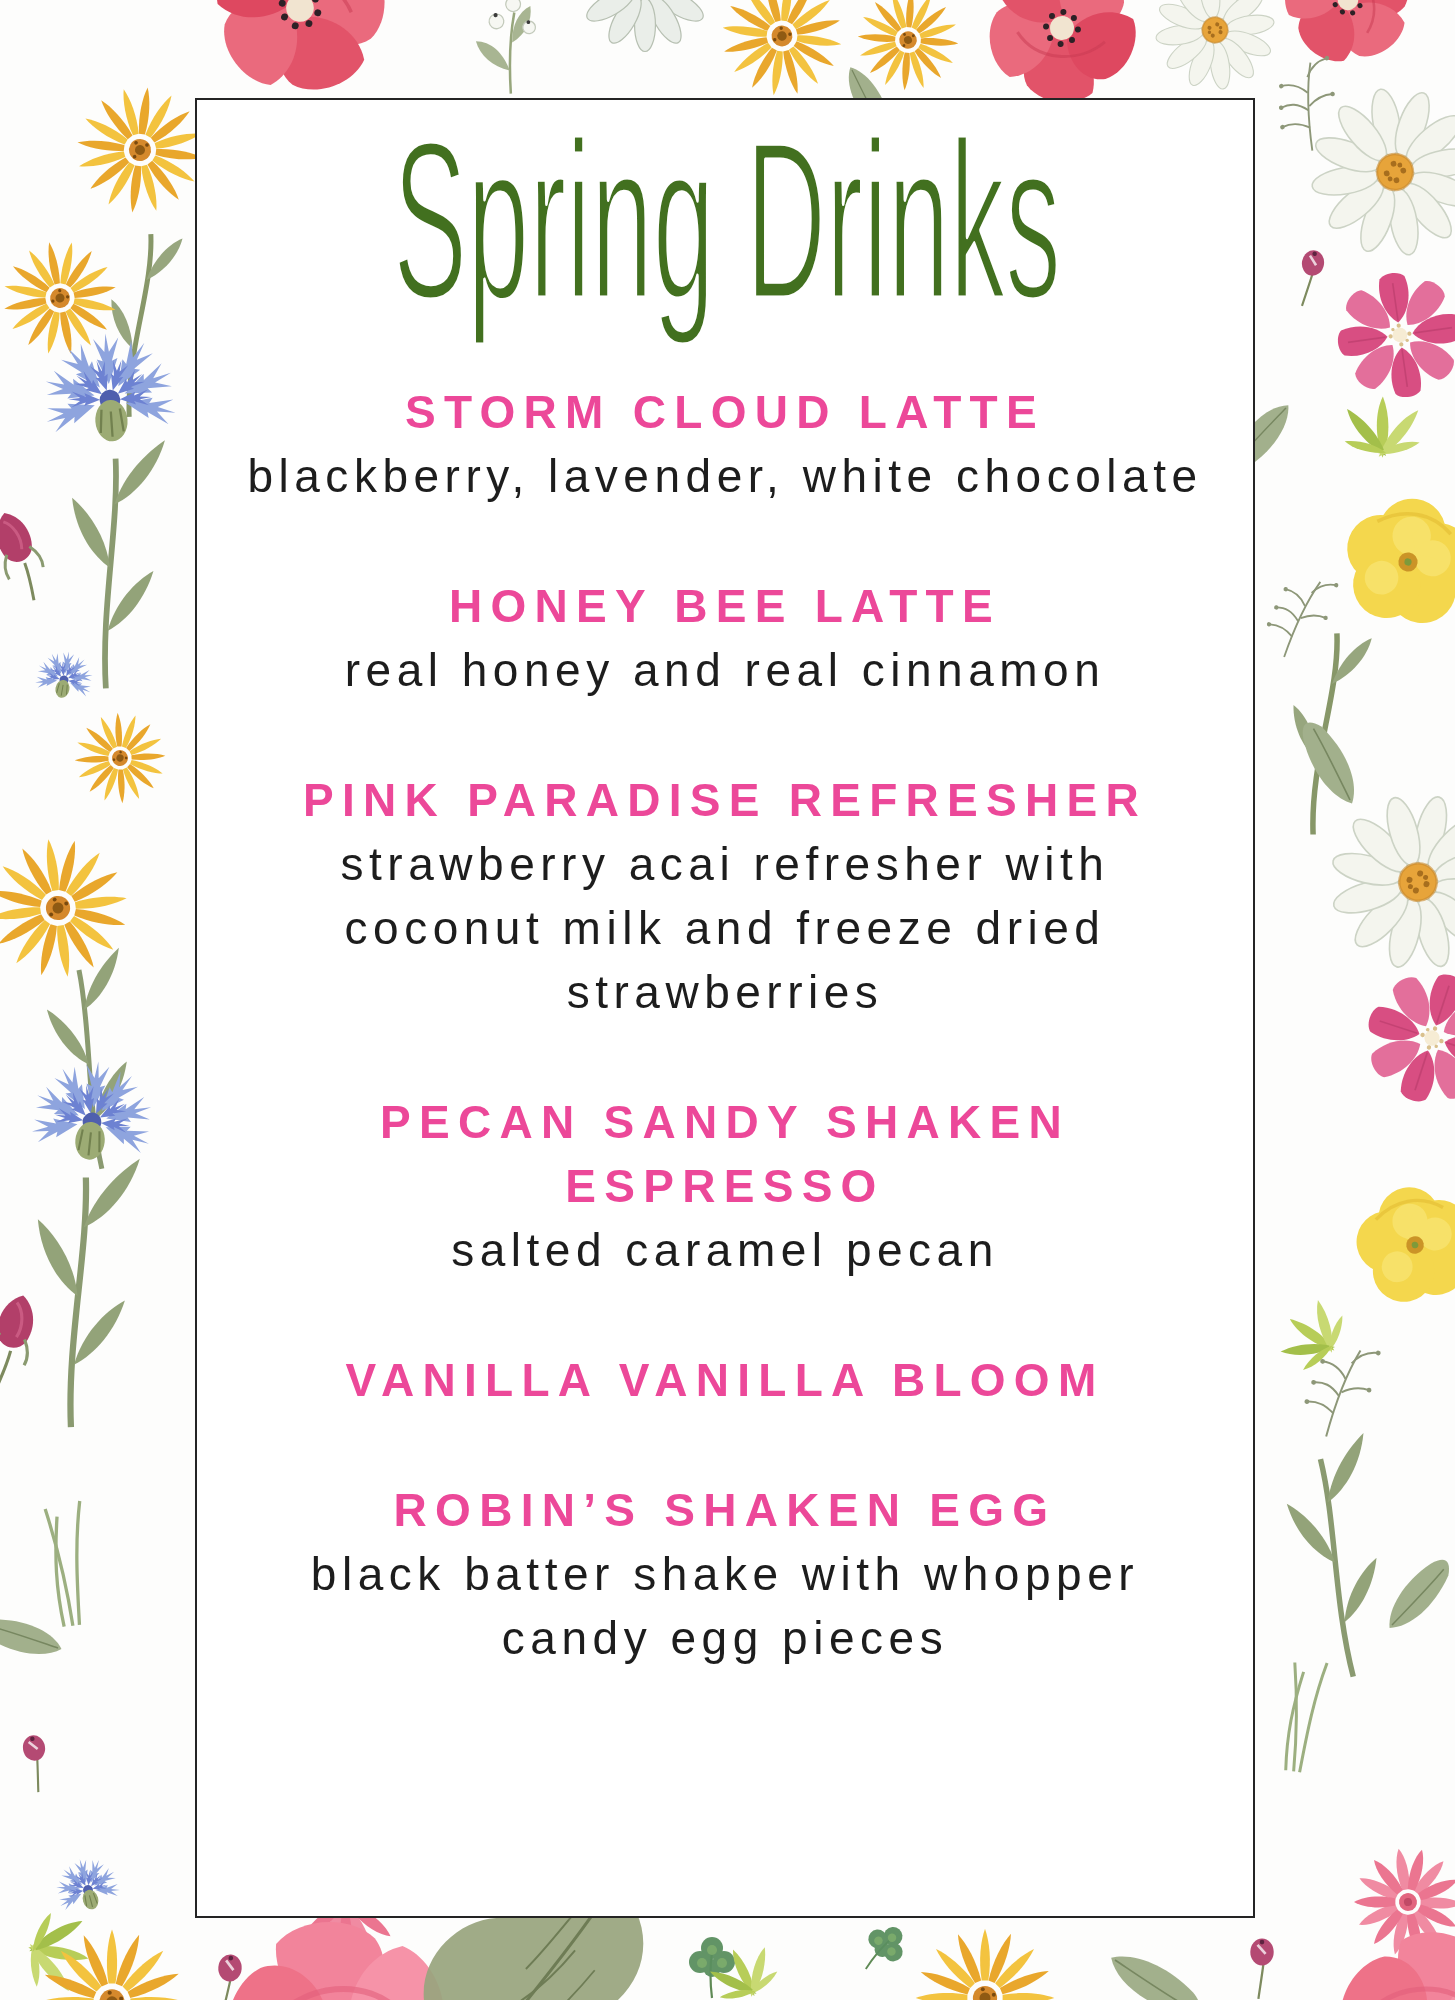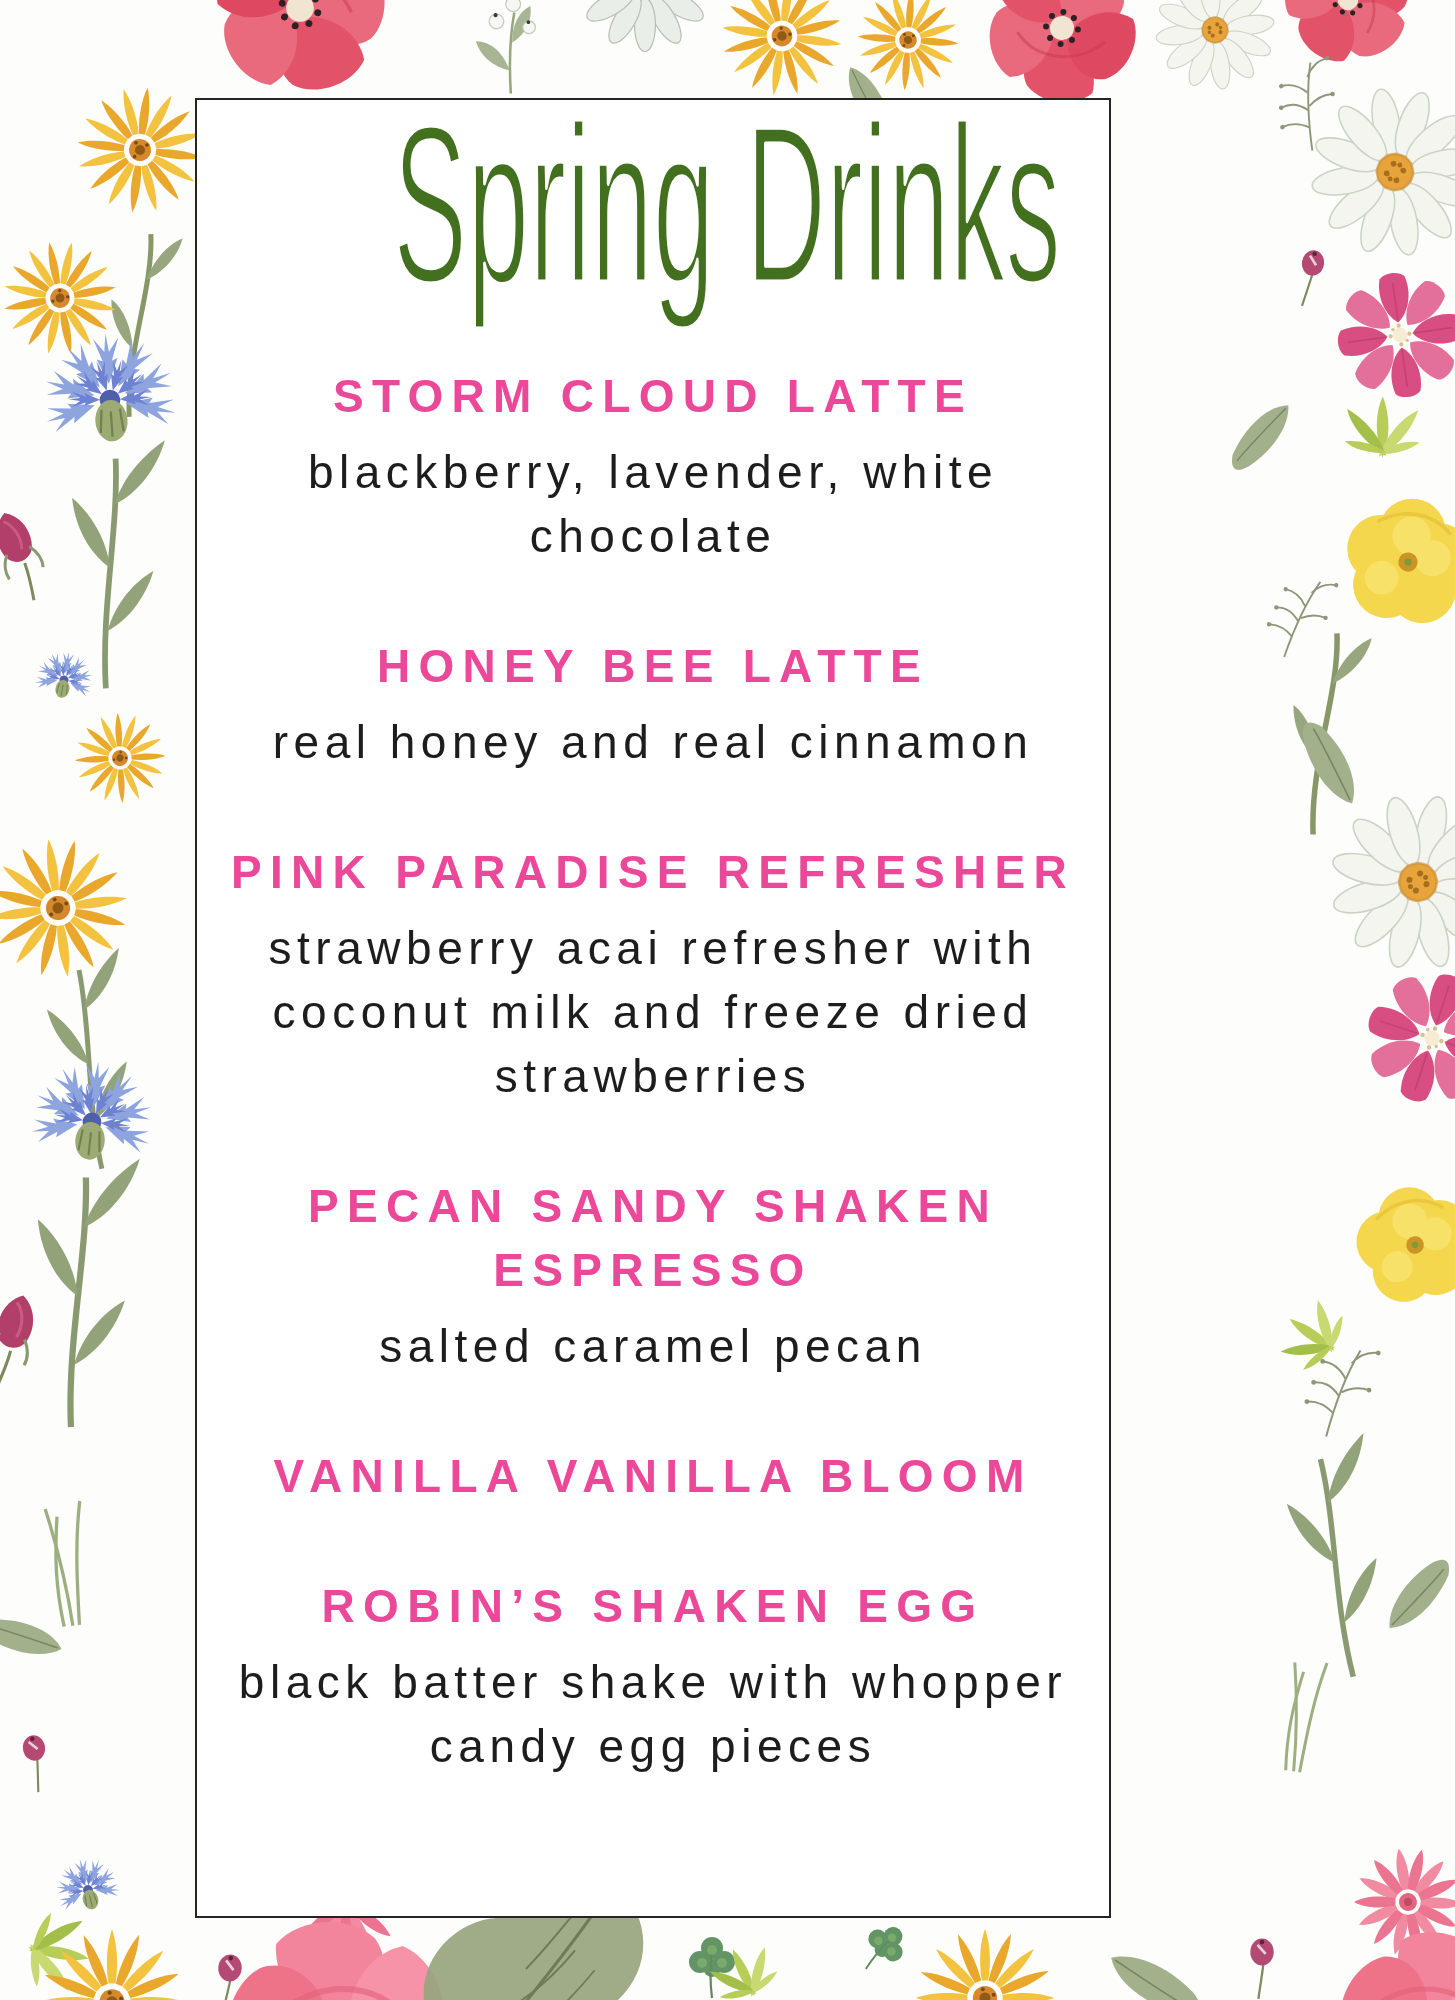--- a/index.html
+++ b/index.html
@@ -1,26 +1,26 @@
 <!DOCTYPE html>
 <html><head>
 <meta charset="utf-8">
 <style>
   html,body{margin:0;padding:0;background:#ffffff;}
   .canvas{position:relative;width:1455px;height:2000px;overflow:hidden;background:#fdfdfc;
           font-family:"Liberation Sans",sans-serif;}
   .flora{position:absolute;left:0;top:0;width:1455px;height:2000px;z-index:1;}
-  .panel{position:absolute;left:195px;top:98px;width:916px;height:1820px;background:#ffffff;
-         border:2px solid #242424;box-sizing:border-box;z-index:2;text-align:center;padding-top:4px;}
+  .panel{position:absolute;left:195px;top:98px;width:1060px;height:1820px;background:#ffffff;
+         border:2px solid #242424;box-sizing:border-box;z-index:2;text-align:center;padding-top:20px;}
   .title-svg{display:block;margin:0 auto 8px;width:1060px;height:252px;}
   .items{width:100%;}
   .item{margin:0 0 66px;}
   .item h2{margin:0 auto;max-width:1010px;font-size:46px;font-weight:bold;letter-spacing:.18em;
            line-height:64px;color:#ec4899;}
-  .item p{margin:12px auto;max-width:980px;font-size:46px;font-weight:normal;letter-spacing:.12em;
+  .item p{margin:0 auto;max-width:980px;font-size:46px;font-weight:normal;letter-spacing:.12em;
           line-height:64px;color:#1d1d1d;}
 </style>
 </head>
 <body>
 
 <div class="canvas">
 
   <svg class="flora" viewBox="0 0 1455 2000" aria-hidden="true">
     <defs>
       <g id="sym-poppy">

